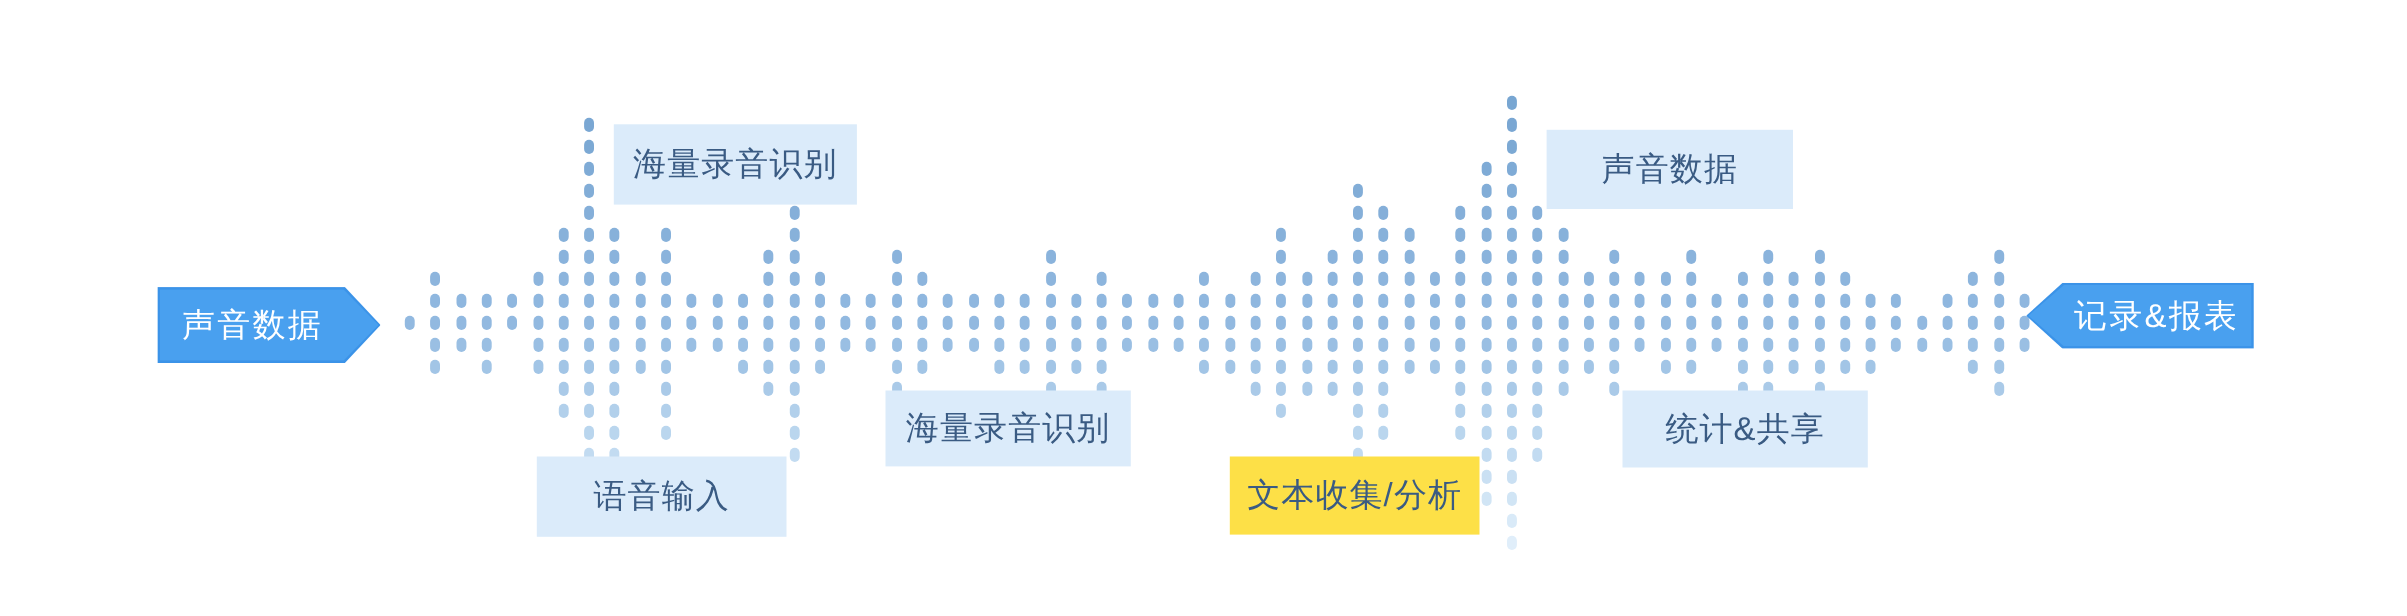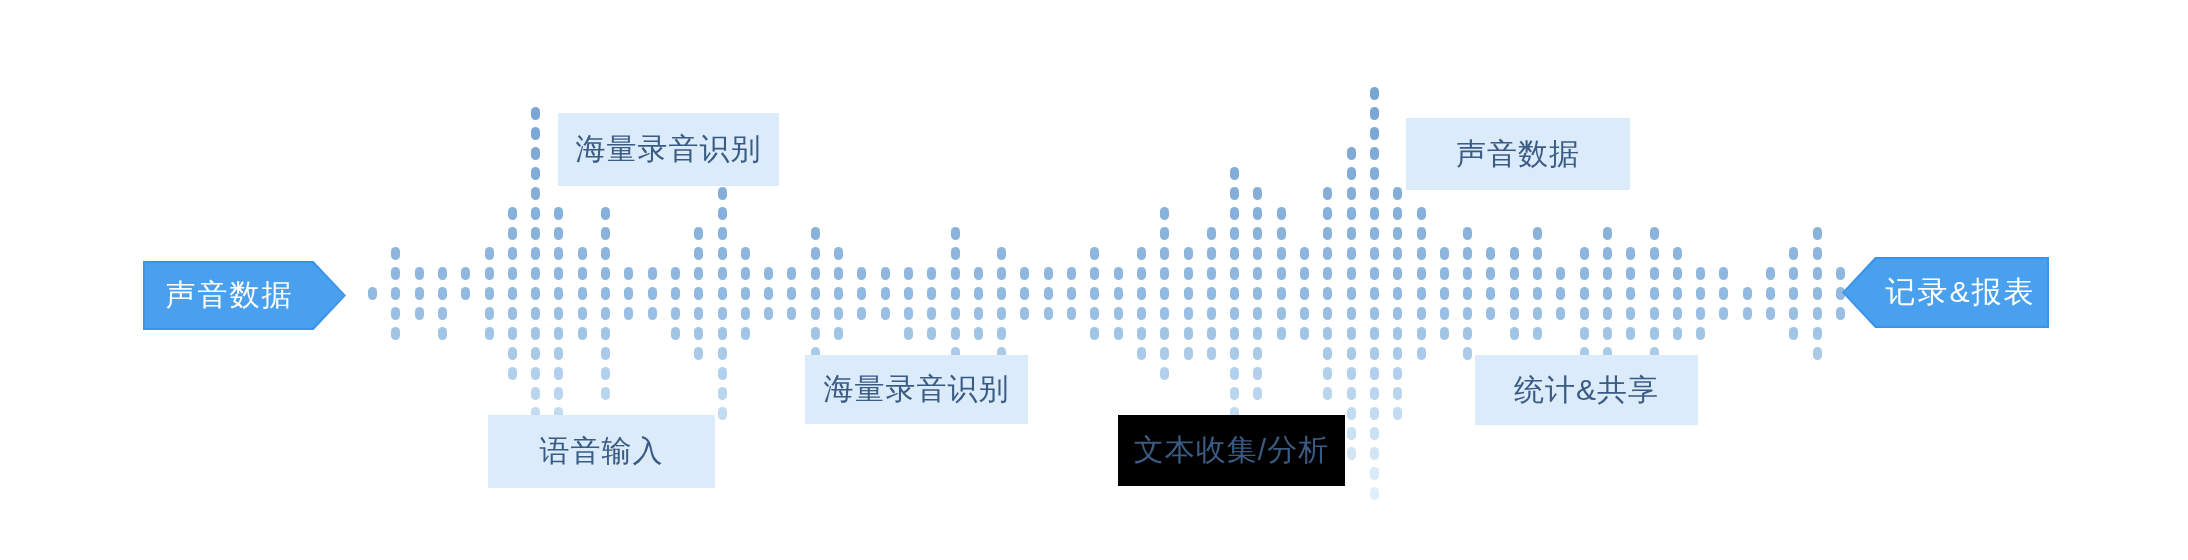--- a/index.html
+++ b/index.html
@@ -10,21 +10,21 @@
   
   .wave{position:absolute;left:0;top:0;width:100%;height:100%;}
   .dot{position:absolute;width:9px;height:13px;border-radius:5px;}
   
   .arrow{position:absolute;display:flex;align-items:center;justify-content:center;}
   .arrow .shape-outer{position:absolute;inset:0;}
   .arrow .shape-inner{position:absolute;inset:2px;}
   .arrow-left{left:143px;top:261px;width:203px;height:69px;}
   .arrow-left .shape-outer,.arrow-left .shape-inner{
     clip-path:polygon(0 0,84% 0,100% 50%,84% 100%,0 100%);}
-  .arrow-right{left:1842px;top:257px;width:207px;height:71px;}
+  .arrow-right{left:1842px;top:257px;width:207px;height:60px;}
   .arrow-right .shape-outer,.arrow-right .shape-inner{
     clip-path:polygon(100% 0,16% 0,0 50%,16% 100%,100% 100%);}
   .arrow-text{
     position:relative;color:#fff;font-size:30px;letter-spacing:2px;white-space:nowrap;}
   .arrow-left .arrow-text{padding-right:30px;}
   .arrow-right .arrow-text{padding-left:30px;}
   
   .feature{
     position:absolute;display:flex;align-items:center;justify-content:center;
     font-size:30px;letter-spacing:1px;white-space:nowrap;}
@@ -447,19 +447,19 @@
     </div>
     <div class="feature" style="left: 1406px; top: 118px; width: 224px; height: 72px; background: rgb(219, 235, 250); color: rgb(58, 91, 131);">
       <span>声音数据</span>
     </div>
     <div class="feature" style="left: 488px; top: 415px; width: 227px; height: 73px; background: rgb(219, 235, 250); color: rgb(58, 91, 131);">
       <span>语音输入</span>
     </div>
     <div class="feature" style="left: 805px; top: 355px; width: 223px; height: 69px; background: rgb(219, 235, 250); color: rgb(58, 91, 131);">
       <span>海量录音识别</span>
     </div>
-    <div class="feature" style="left: 1118px; top: 415px; width: 227px; height: 71px; background: #000000; color: rgb(58, 91, 131);">
+    <div class="feature" style="left: 1118px; top: 415px; width: 227px; height: 71px; background: #fde047; color: rgb(58, 91, 131);">
       <span>文本收集/分析</span>
     </div>
     <div class="feature" style="left: 1475px; top: 355px; width: 223px; height: 70px; background: rgb(219, 235, 250); color: rgb(58, 91, 131); text-align: right;">
       <span>统计&amp;共享</span>
     </div>
   </div>
 
 </body></html>

